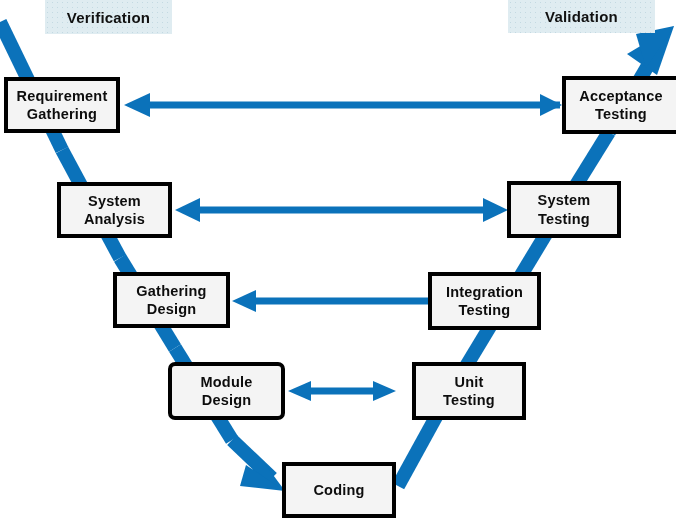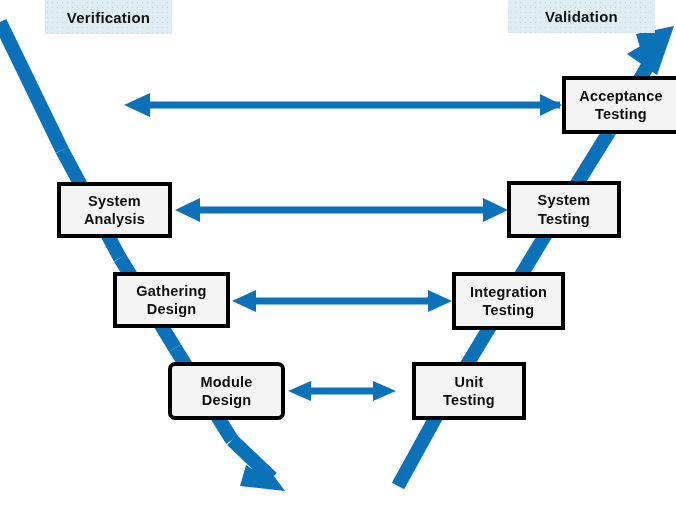--- a/index.html
+++ b/index.html
@@ -138,43 +138,50 @@
   </svg>
 
   <div class="header-band" style="left:508px; top:0px; width:147px; height:33px;">
     <span class="header-label">Validation</span>
   </div>
 
   <div class="header-band" style="left:45px; top:0px; width:127px; height:34px;">
     <span class="header-label">Verification</span>
   </div>
 
+  <div class="phase-box" style="left:4px; top:77px; width:116px; height:56px;">
+    <span class="phase-label">Requirement
+Gathering</span>
+  </div>
 
   <div class="phase-box" style="left:57px; top:182px; width:115px; height:56px;">
     <span class="phase-label">System
 Analysis</span>
   </div>
 
   <div class="phase-box" style="left:113px; top:272px; width:117px; height:56px;">
     <span class="phase-label">Gathering
 Design</span>
   </div>
 
   <div class="phase-box" style="left:168px; top:362px; width:117px; height:58px;border-radius:7px;">
     <span class="phase-label">Module
 Design</span>
   </div>
 
+  <div class="phase-box" style="left:282px; top:462px; width:114px; height:56px;">
+    <span class="phase-label">Coding</span>
+  </div>
 
   <div class="phase-box" style="left:412px; top:362px; width:114px; height:58px;">
     <span class="phase-label">Unit
 Testing</span>
   </div>
 
-  <div class="phase-box" style="left:452px; top:272px; width:113px; height:58px;">
+  <div class="phase-box" style="left:428px; top:272px; width:113px; height:58px;">
     <span class="phase-label">Integration
 Testing</span>
   </div>
 
   <div class="phase-box" style="left:507px; top:181px; width:114px; height:57px;">
     <span class="phase-label">System
 Testing</span>
   </div>
 
   <div class="phase-box" style="left:562px; top:76px; width:118px; height:58px;">

